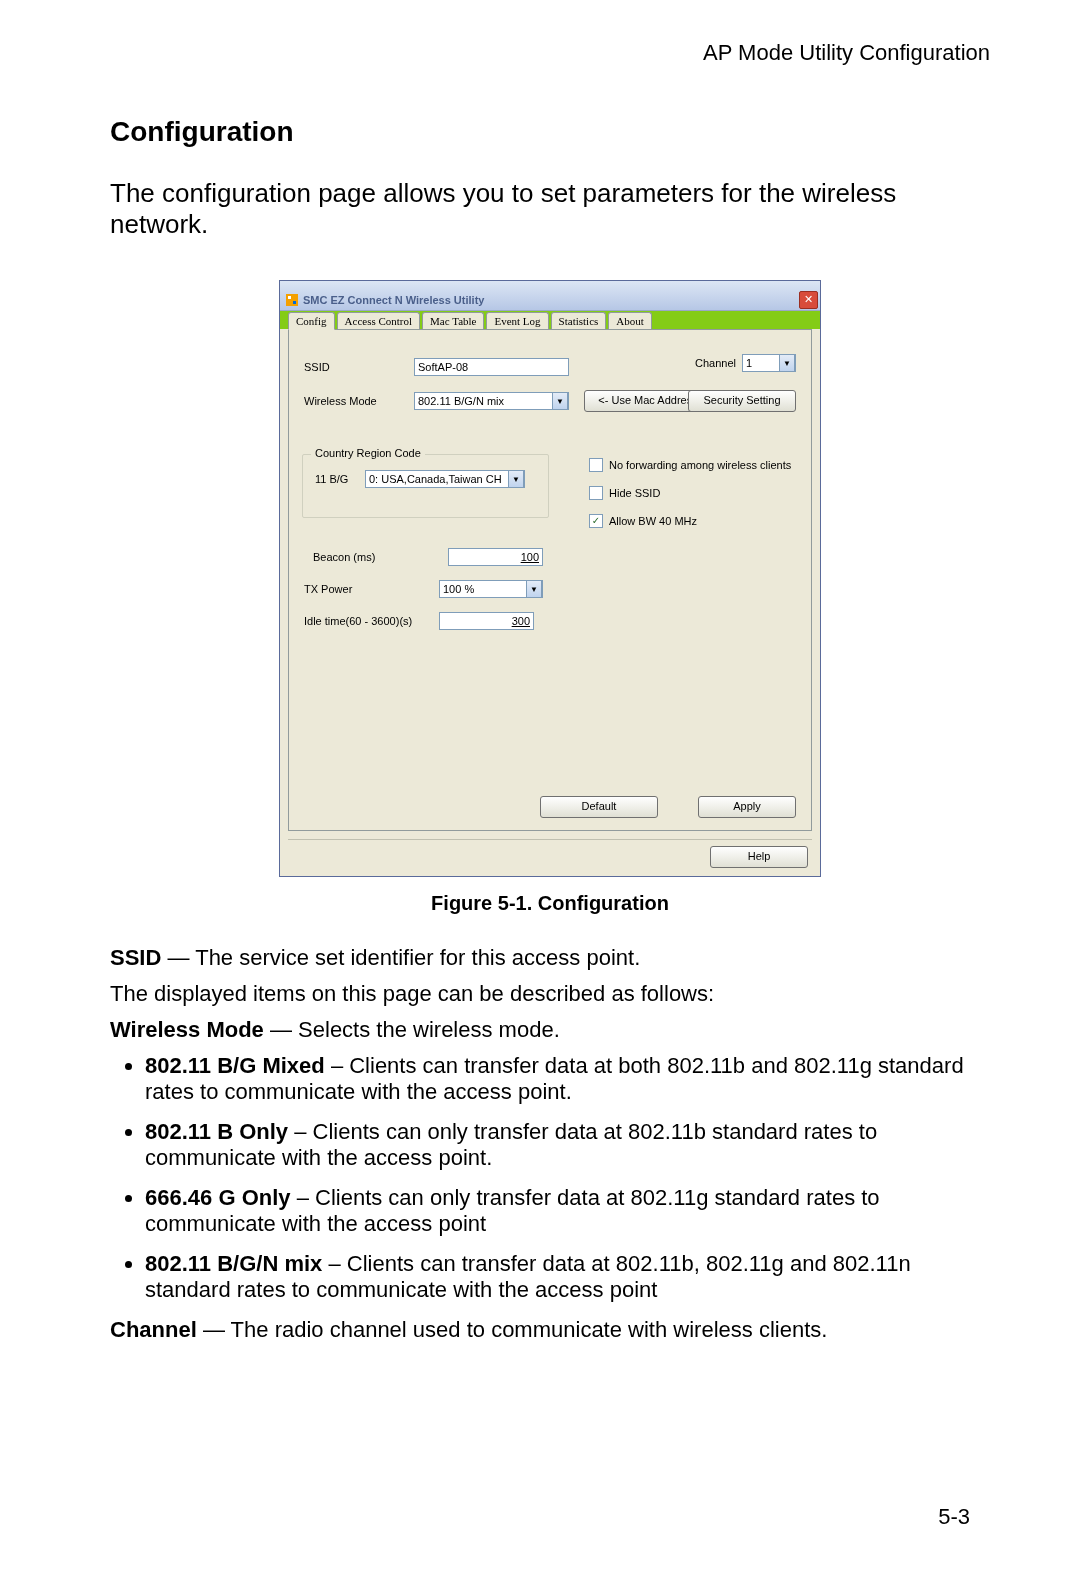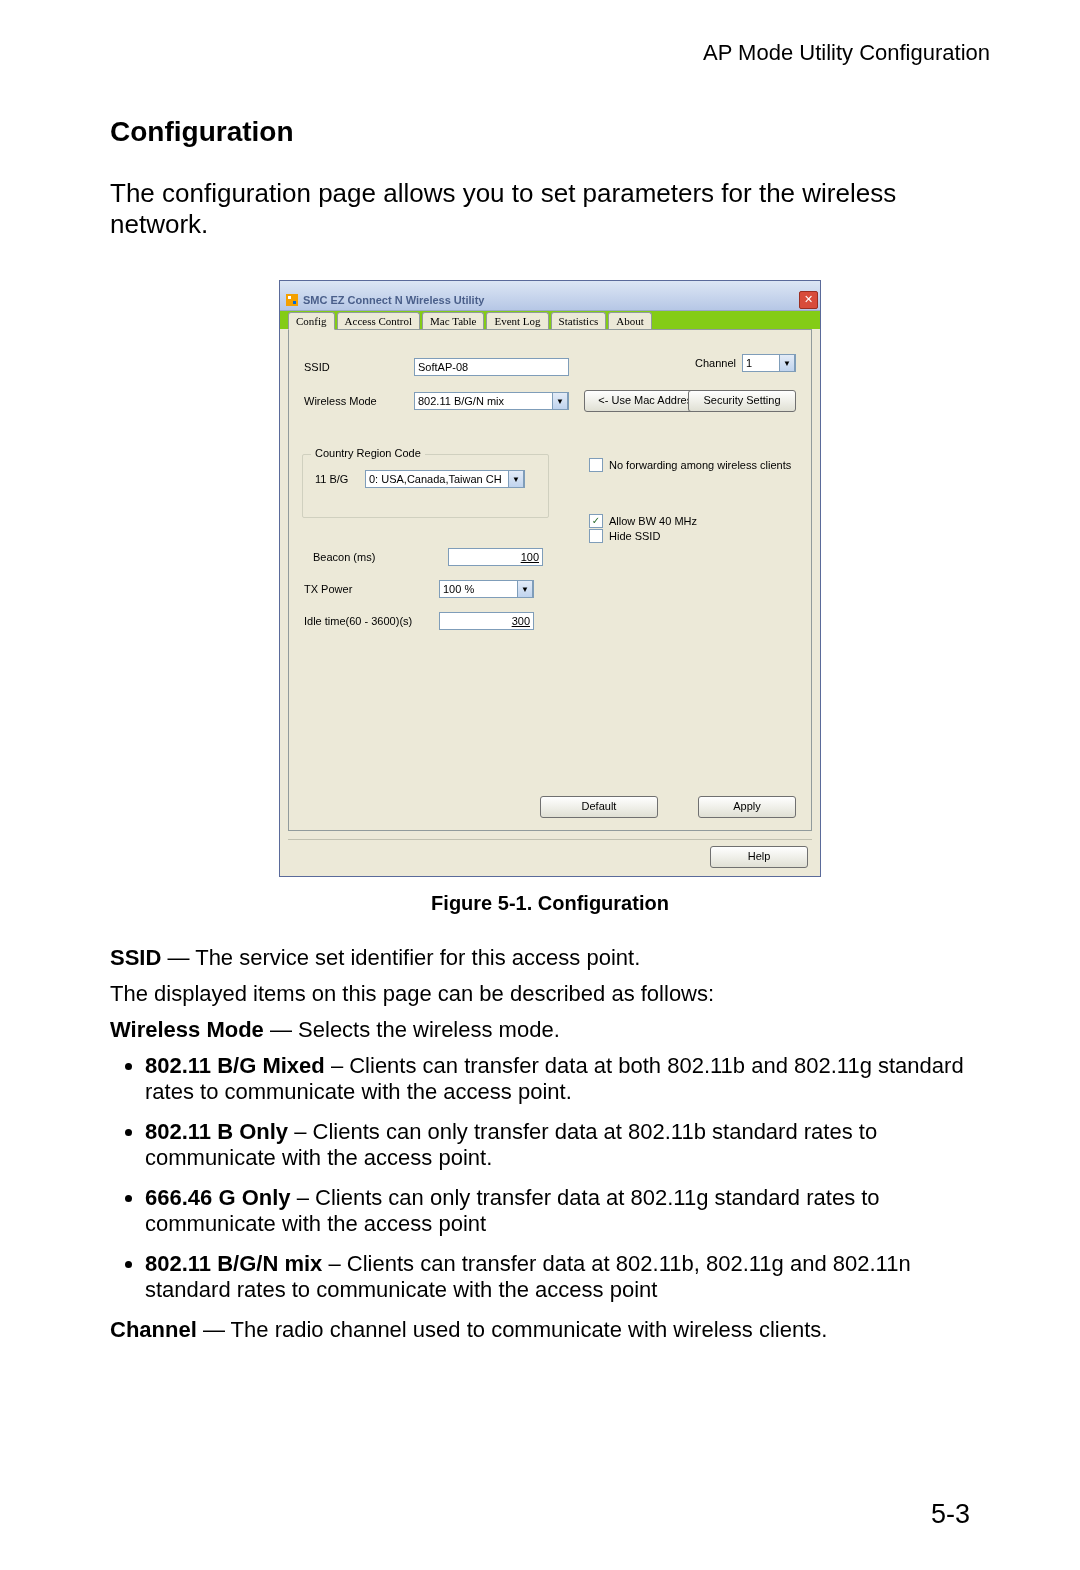--- a/index.html
+++ b/index.html
@@ -192,21 +192,21 @@
   .body-text li {
     font-size: 22px;
     margin-bottom: 14px;
   }
   .bold { font-weight: bold; }
 
   .page-number {
     position: absolute;
     right: 110px;
     bottom: 40px;
-    font-size: 27px;
+    font-size: 22px;
   }
 </style>
 </head>
 <body>
 
 <div class="page">
   <div class="page-header">AP Mode Utility Configuration</div>
 
   <h1 class="section-title">Configuration</h1>
   <p class="intro">The configuration page allows you to set parameters for the wireless network.</p>
@@ -271,37 +271,37 @@
             <span>0: USA,Canada,Taiwan CH</span>
             <span class="combo-arrow">▼</span>
           </span>
         </div>
       </div>
 
       <div class="checkbox-row" style="left:300px; top:128px;">
         <span class="chk"></span>
         <span>No forwarding among wireless clients</span>
       </div>
-      <div class="checkbox-row" style="left:300px; top:156px;margin-top:43px;">
+      <div class="checkbox-row" style="left:300px; top:156px;">
         <span class="chk"></span>
         <span>Hide SSID</span>
       </div>
       <div class="checkbox-row" style="left:300px; top:184px;">
         <span class="chk">✓</span>
         <span>Allow BW 40 MHz</span>
       </div>
 
       <div class="form-row" style="left:24px; top:218px;align-items:center;">
         <span class="lbl" style="width:135px;">Beacon (ms)</span>
         <span class="textbox right-align" style="width:95px; display:inline-flex; align-items:center; justify-content:flex-end;">100</span>
       </div>
 
       <div class="form-row" style="left:15px; top:250px;">
         <span class="lbl" style="width:135px;">TX Power</span>
-        <span class="combobox" style="width:95px;">
+        <span class="combobox" style="width:104px;">
           <span>100 %</span>
           <span class="combo-arrow">▼</span>
         </span>
       </div>
 
       <div class="form-row" style="left:15px; top:282px;">
         <span class="lbl" style="width:135px;">Idle time(60 - 3600)(s)</span>
         <span class="textbox right-align" style="width:95px; display:inline-flex; align-items:center; justify-content:flex-end;">300</span>
       </div>
 

